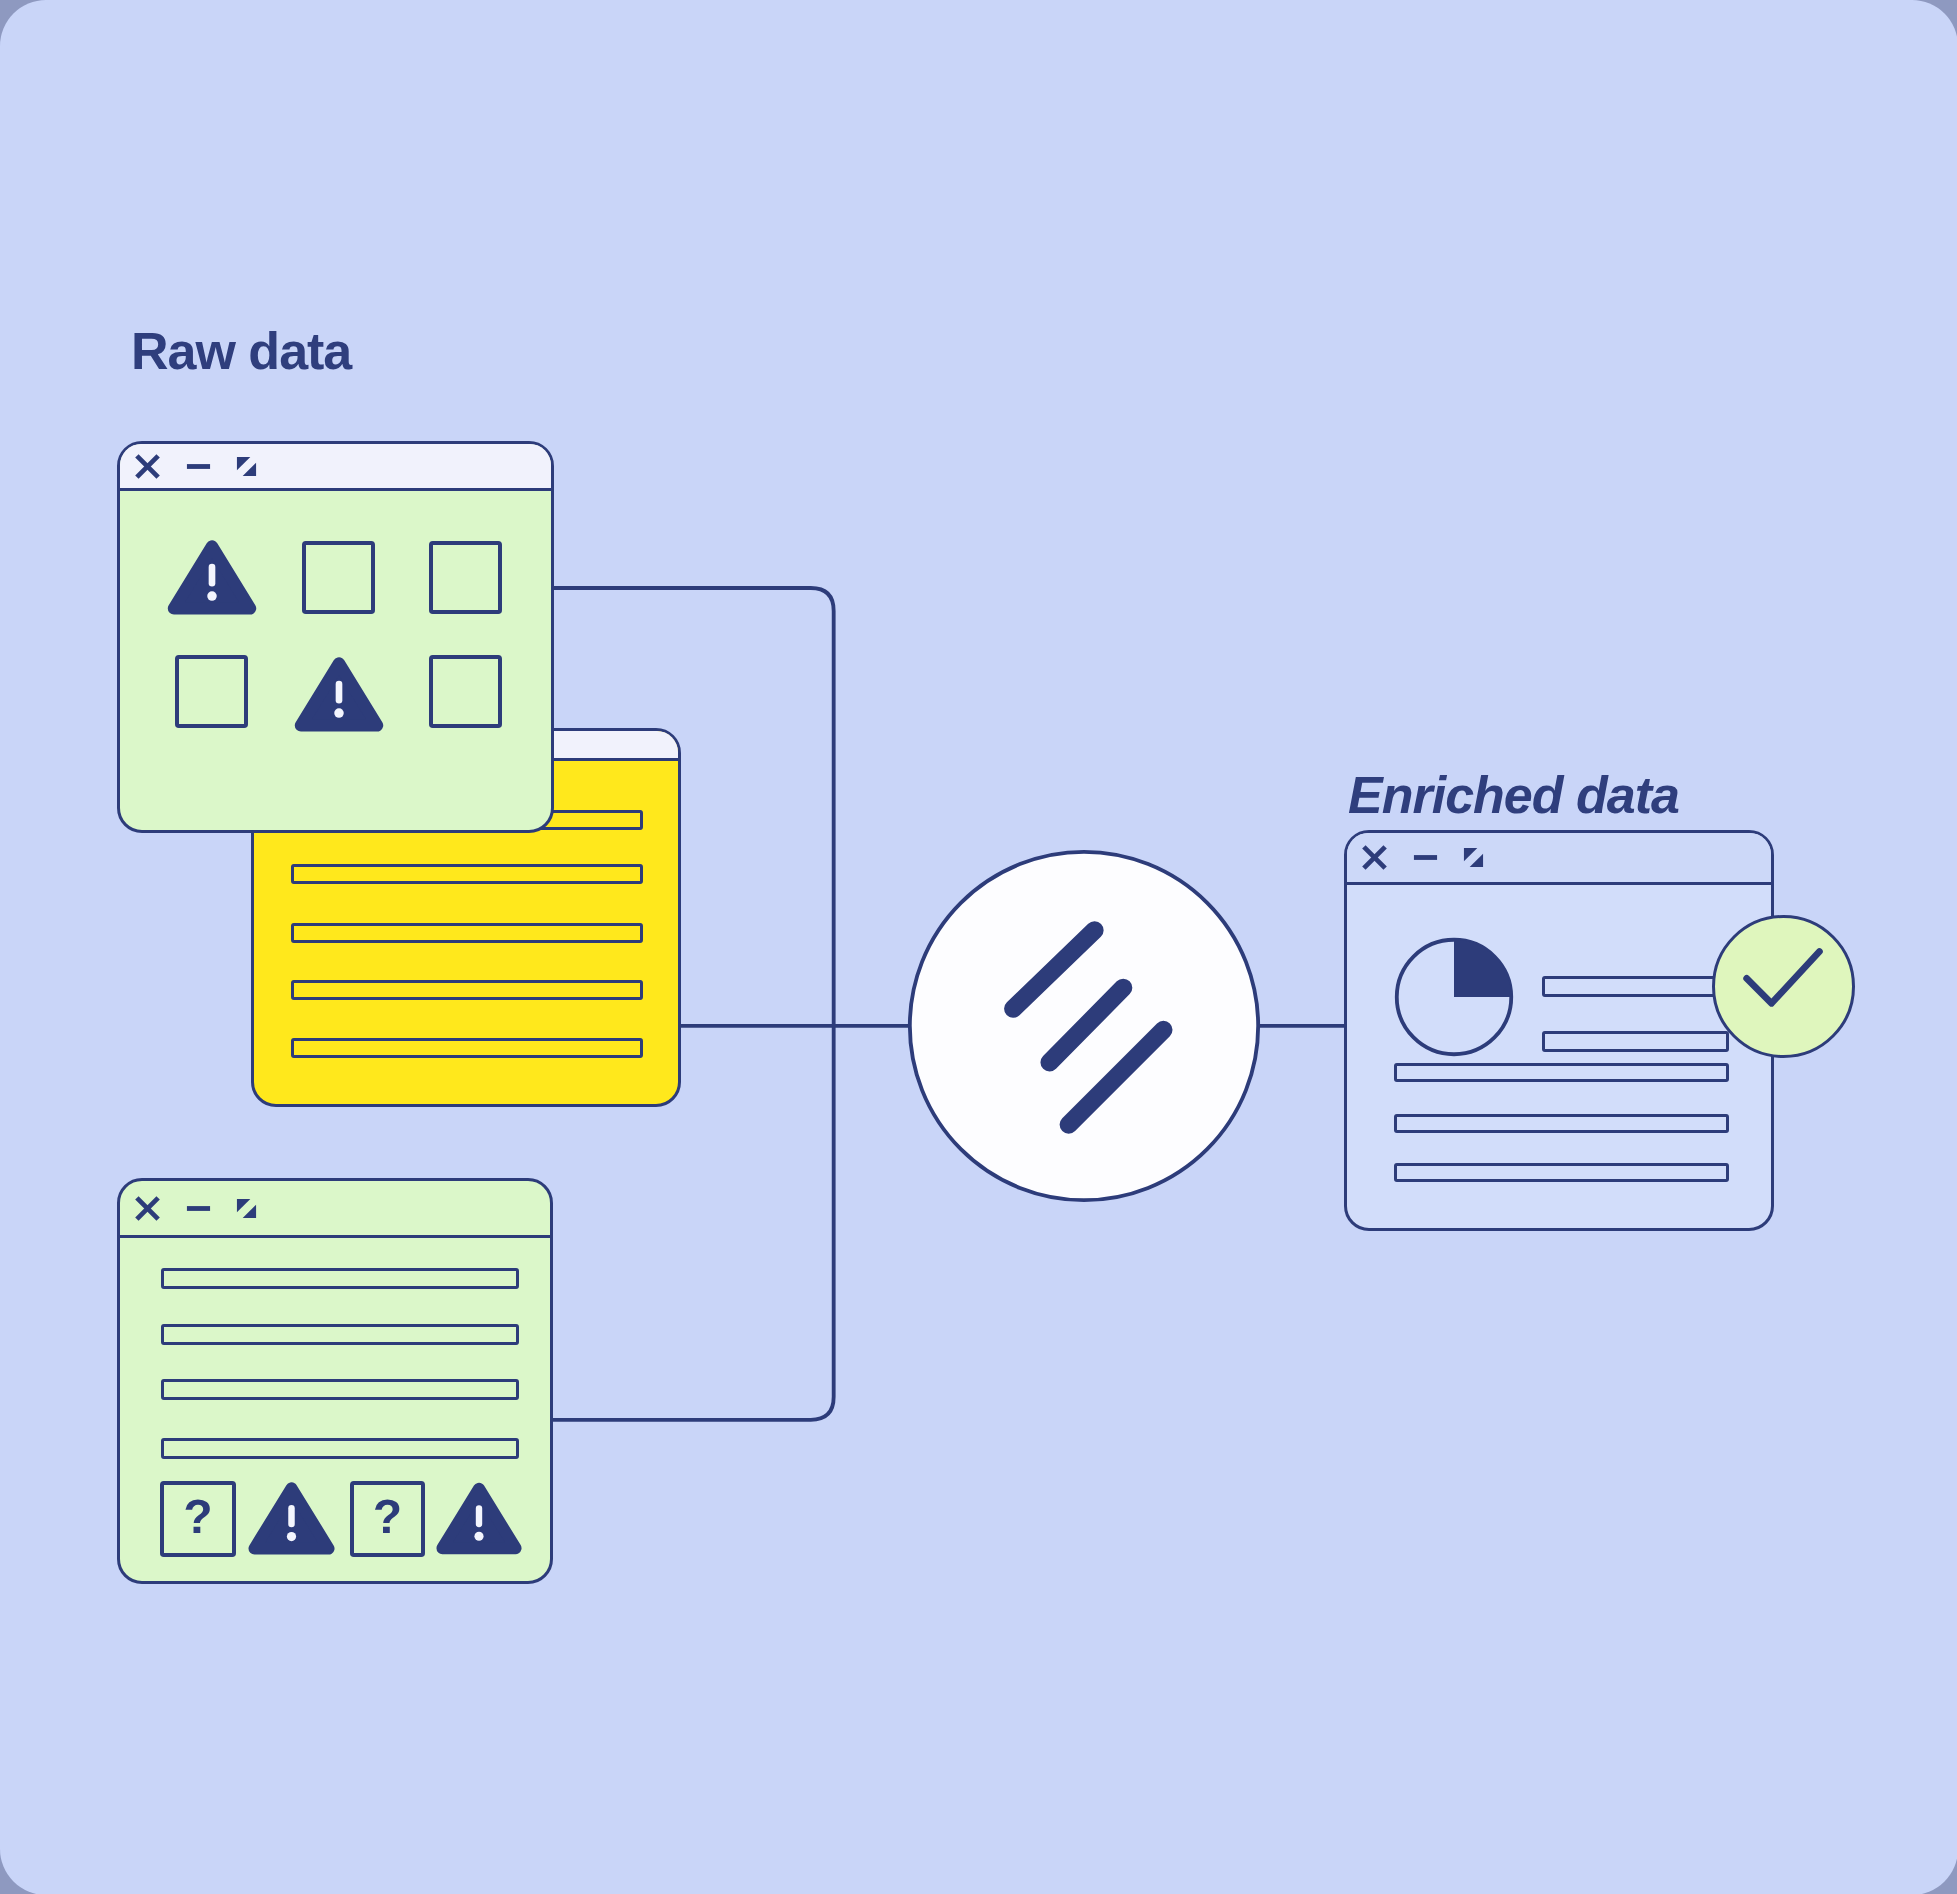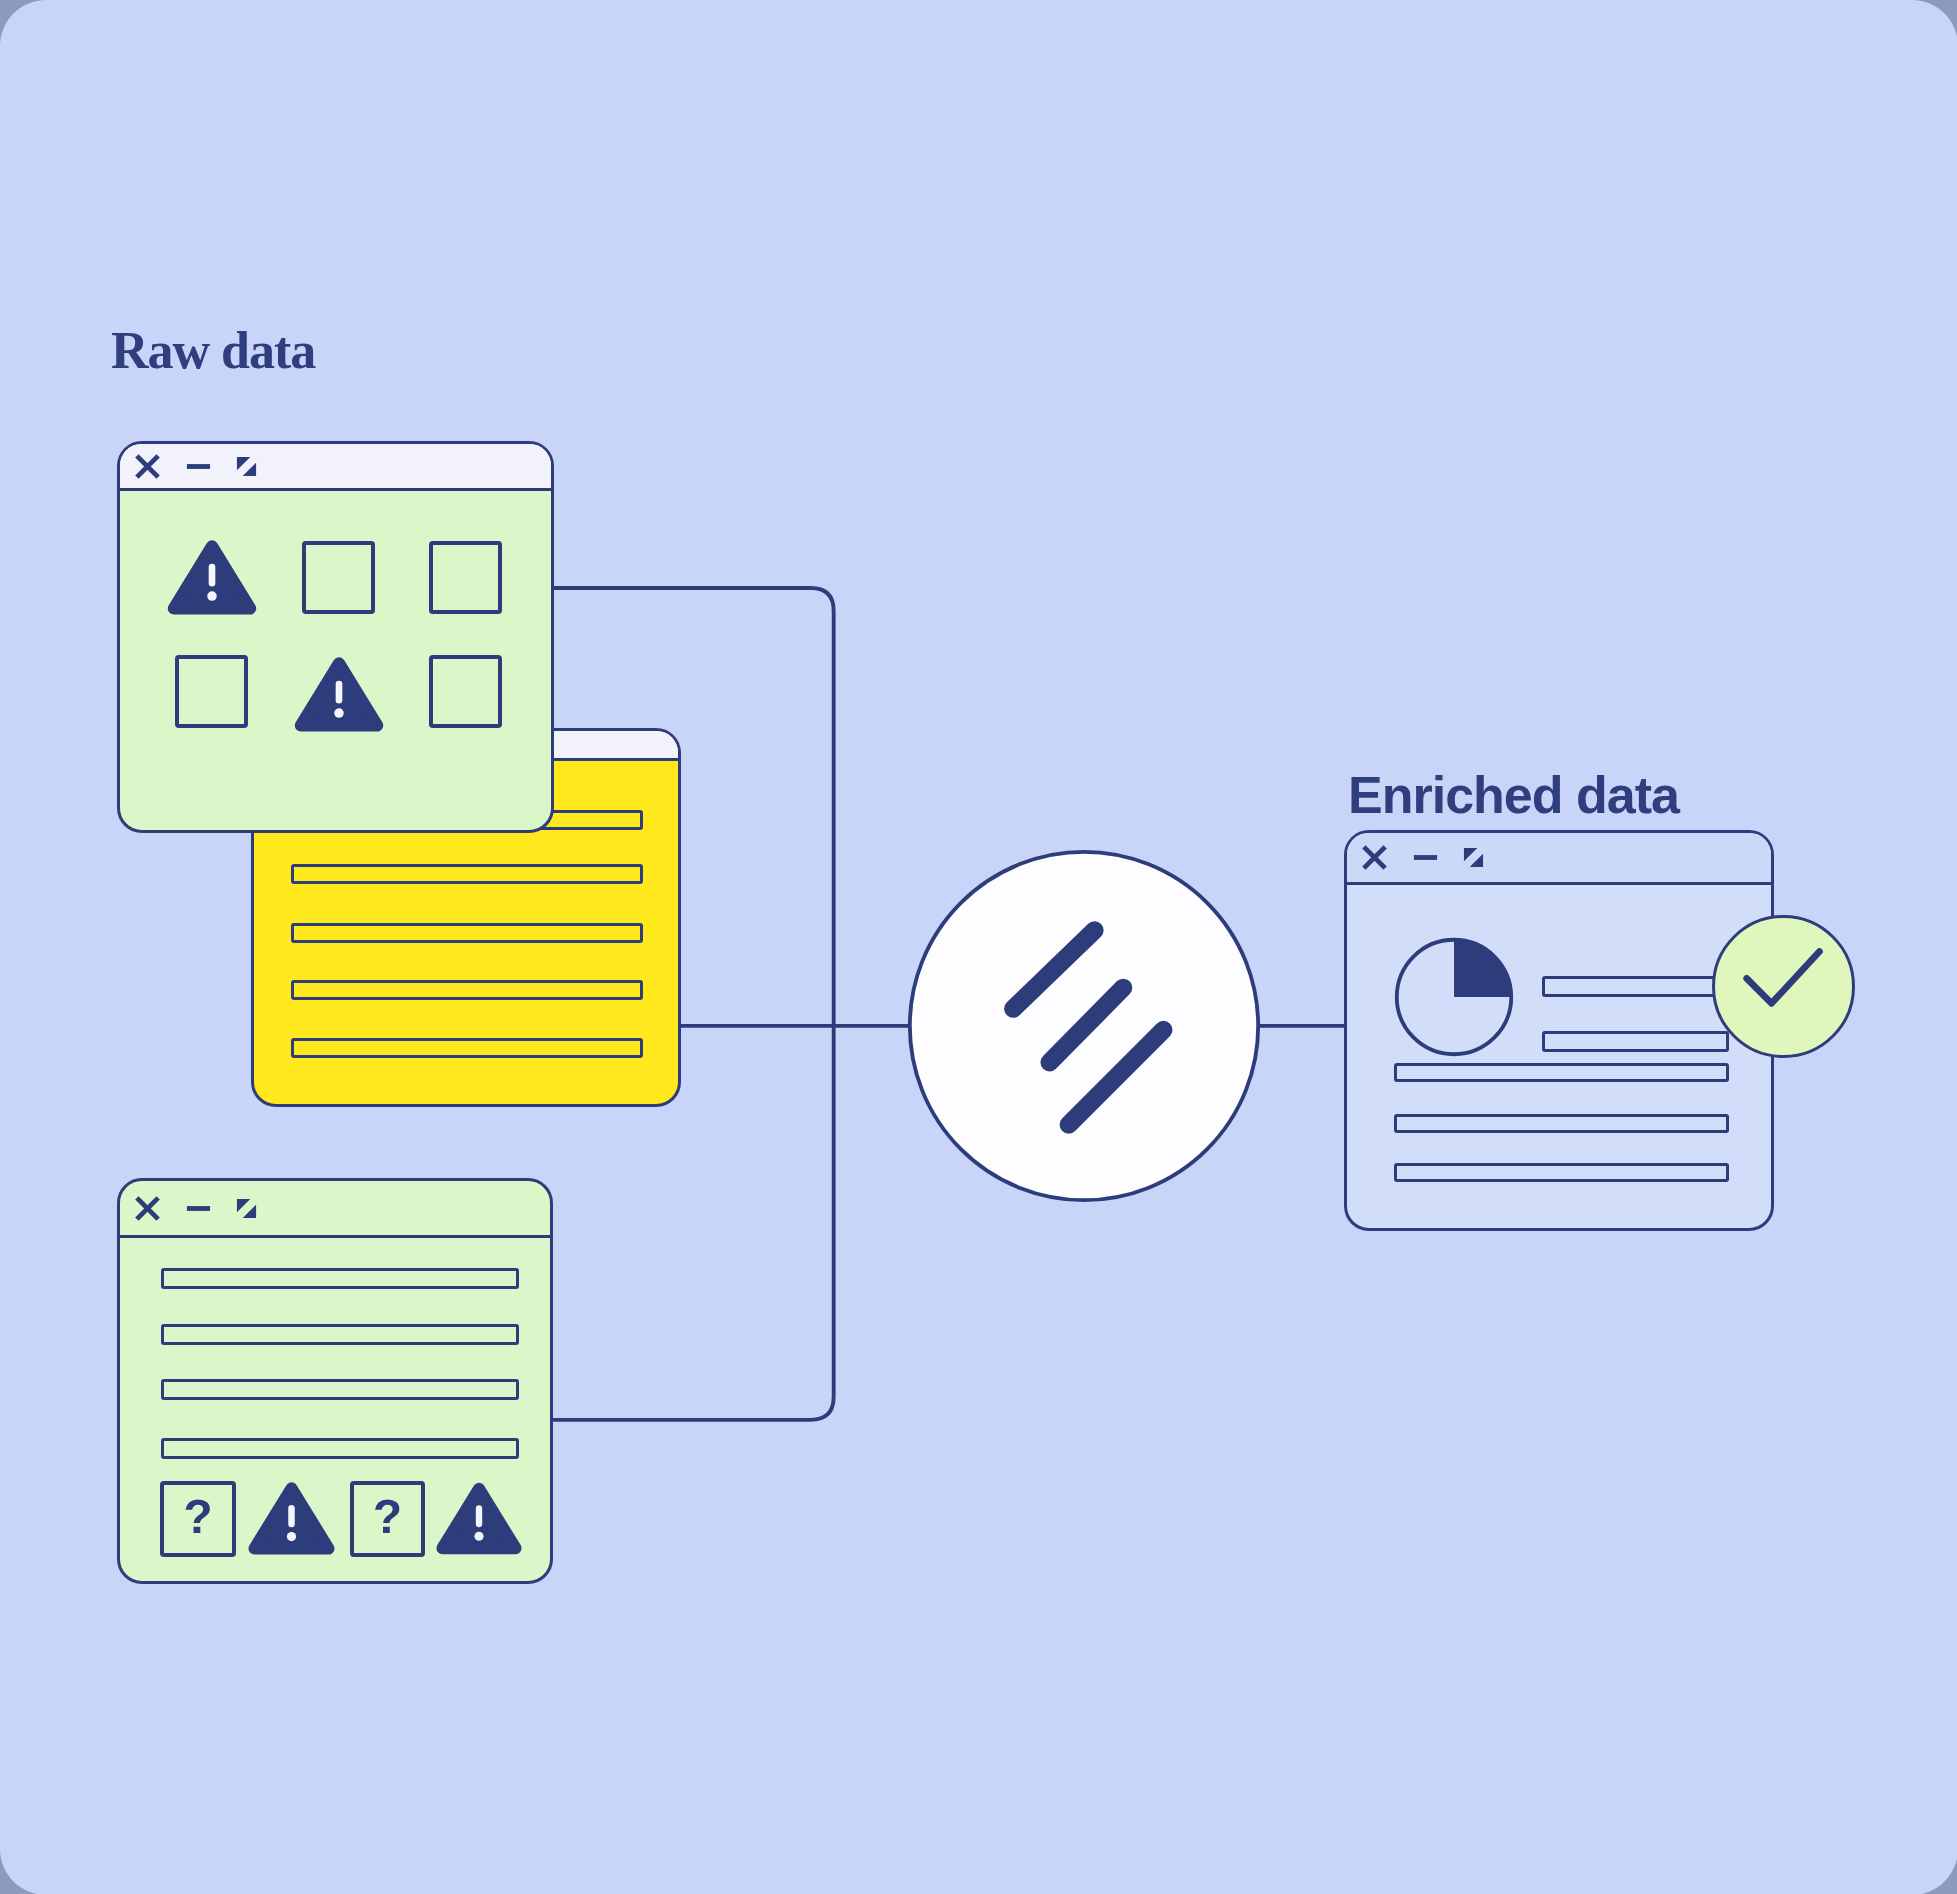--- a/index.html
+++ b/index.html
@@ -23,22 +23,22 @@
   svg { display:block; }
   .connectors { position:absolute; left:0; top:0; }
   .connectors path { fill:none; stroke:var(--navy,#2D3C7A); stroke-width:4; }
 
   .label {
     position:absolute;
     font-size:52px; font-weight:600; letter-spacing:-1px;
     color:var(--text,#2F3E7D);
     white-space:nowrap;
   }
-  .label-raw { left:111px; top:321px;font-family:Liberation Serif, serif; }
-  .label-enriched { left:1348px; top:765px; }
+  .label-raw { left:131px; top:321px; }
+  .label-enriched { left:1348px; top:765px;font-style:italic; }
 
   .window {
     position:absolute;
     border:3.8px solid var(--navy,#2D3C7A);
     border-radius:25px;
     overflow:visible;
   }
   .titlebar {
     display:flex; align-items:center;
     gap:23px; padding-left:13.4px;

